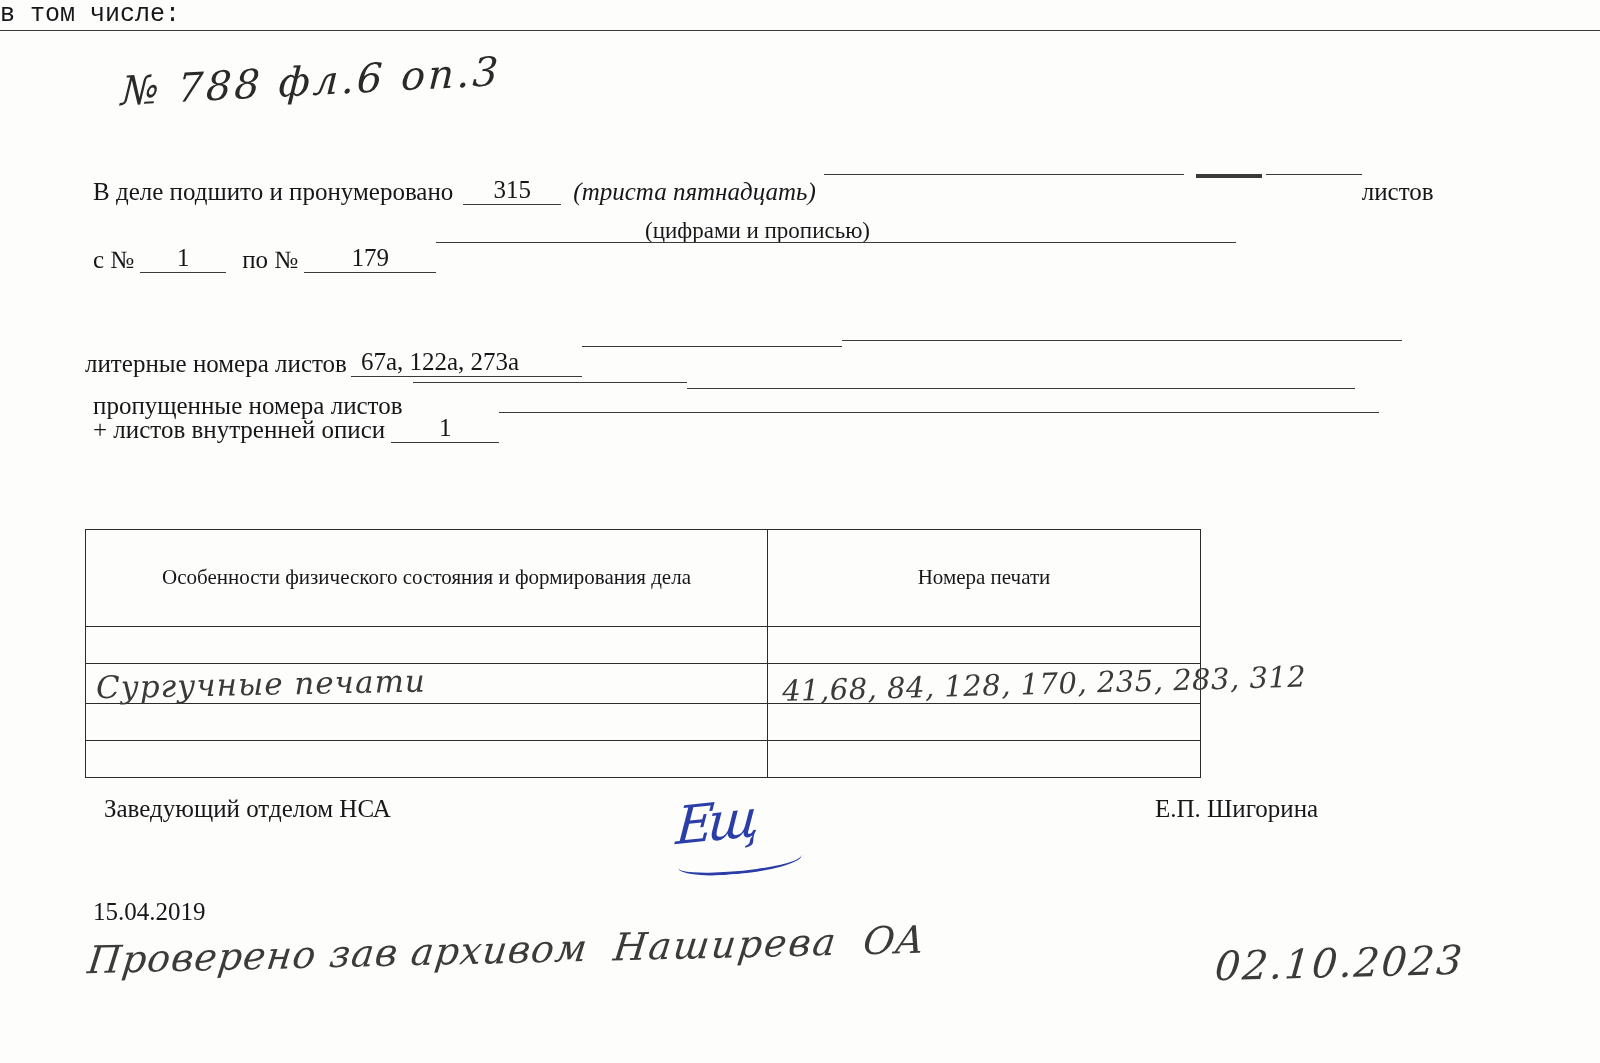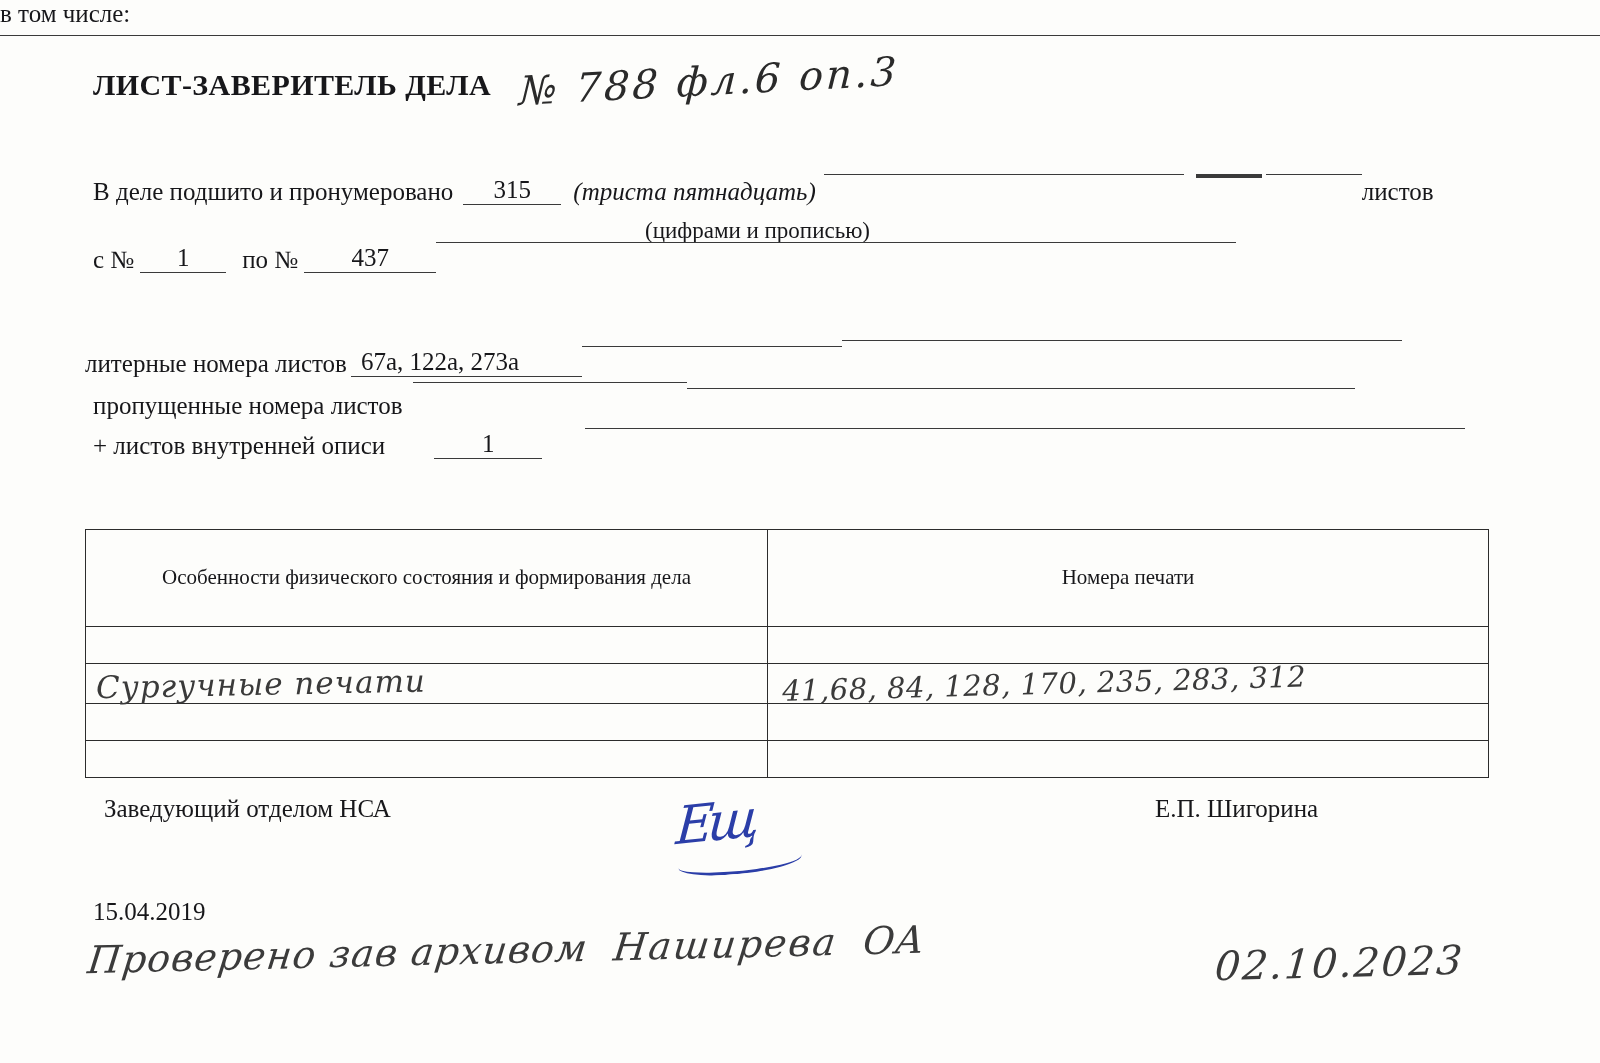--- a/index.html
+++ b/index.html
@@ -95,42 +95,43 @@
   #r-from .n1 { min-width: 74px; margin-left: 6px; }
   #r-from .lbl2 { margin-left: 16px; }
   #r-from .n2 { min-width: 120px; margin-left: 6px; }
   #r-from .tail { width: 800px; margin-left: 0px; }
 
   
   #cap-incl {
     left: 432px; top: 312px;
     font-size: 25px;
     border-bottom: 1.6px solid #3a3a3a;
-    padding-bottom: 7px;
+    padding-bottom: 1px;
+    font-family: Liberation Mono, monospace;
   }
 
   #r-lit { left: 85px; top: 350px; }
   #r-lit .val { min-width: 215px; margin-left: 4px; text-align: left; padding-left: 10px; }
   #r-lit .tail { width: 260px; }
   #r-lit .tail2 { width: 560px; position: relative; top: -10px; }
 
   #r-skip { left: 93px; top: 392px; }
   #r-skip .tail { width: 274px; margin-left: 10px; position: relative; top: -10px;}
   #r-skip .tail2 { width: 668px; }
 
-  #r-inv { left: 93px; top: 432px; gap: 43px; }
+  #r-inv { left: 93px; top: 416px; }
   #r-inv .val { min-width: 96px; margin-left: 6px; }
   #r-inv .tail { width: 880px; }
 
   
   .tbl {
     position: absolute;
     left: 85px;
     top: 529px;
-    width: 1404px;
+    width: 1116px;
     border-collapse: collapse;
     table-layout: fixed;
   }
   .tbl td, .tbl th {
     border: 1.8px solid #2c2c2c;
     padding: 0;
   }
   .tbl th {
     font-weight: normal;
     font-size: 21px;
@@ -215,40 +216,39 @@
     transform: rotate(-1.5deg) skewX(-6deg);
     white-space: nowrap;
   }
 </style>
 </head>
 <body>
 
 <div class="page">
 
   <div class="title-row">
-    <span class="doc-title">ЛИСТ-ЗАВЕРИТЕЛЬ ДЕЛА</span>
     <span class="hand title-hand">№ 788 фл.6 оп.3</span>
   </div>
 
   <div class="line" id="r-sewn">
     <span>В деле подшито и пронумеровано</span>
     <span class="rule-value num">315</span>
     <span class="words">(триста пятнадцать)</span>
     <span class="rule tail"></span>
     <span class="rule tail2"></span>
     <span class="rule tail3"></span>
     <span class="unit">листов</span>
   </div>
   <div class="sub-caption" id="cap-digits">(цифрами и прописью)</div>
 
   <div class="line" id="r-from">
     <span>с №</span>
     <span class="rule-value n1">1</span>
     <span class="lbl2">по №</span>
-    <span class="rule-value n2">437</span>
+    <span class="rule-value n2">179</span>
     <span class="rule tail"></span>
   </div>
 
   <div id="cap-incl">в том числе:</div>
 
   <div class="line" id="r-lit">
     <span>литерные номера листов</span>
     <span class="rule-value val">67а, 122а, 273а</span>
     <span class="rule tail"></span>
     <span class="rule tail2"></span>

